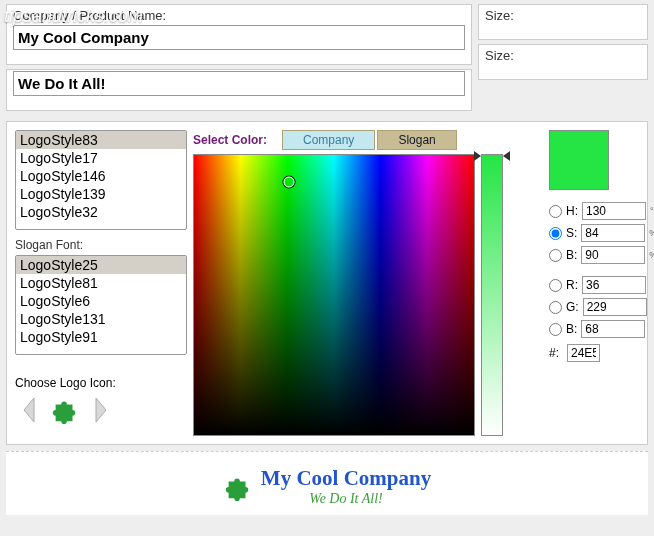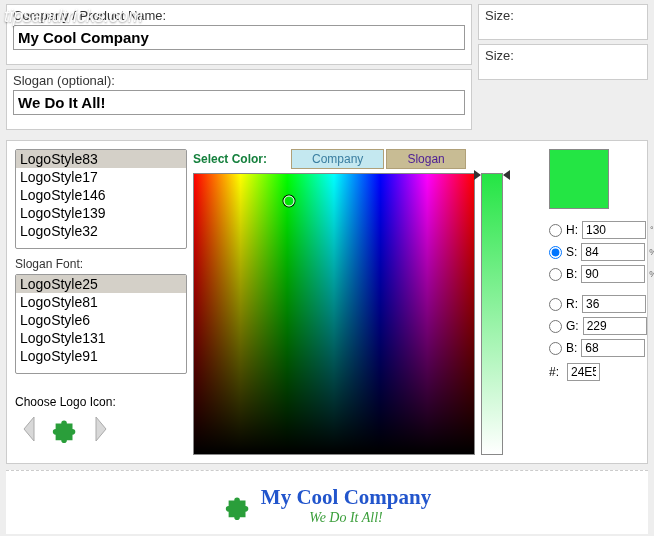--- a/index.html
+++ b/index.html
@@ -19,24 +19,24 @@
 .font-list option { padding: 1px 4px; }
 .font-list option.sel { background: #d4d0c8; }
 .slogan-font-label { margin-top: 8px; }
 .choose-icon-label { margin-top: 21px; font-size: 12px; }
 .icon-row { display: flex; align-items: center; gap: 4px; margin-top: 4px; }
 .arrow-btn { width: 30px; height: 32px; display: flex; align-items: center; justify-content: center; cursor: pointer; }
 .arrow-btn svg { width: 20px; height: 28px; }
 .puzzle-icon { width: 32px; height: 32px; display: flex; align-items: center; justify-content: center; }
 .center-col { flex: 1; }
 .color-tabs { display: flex; align-items: center; gap: 2px; margin-bottom: 4px; }
-.select-color-label { color: #15803d; font-weight: bold; font-size: 12px; margin-right: 22px; }
+.select-color-label { color: #701a75; font-weight: bold; font-size: 12px; margin-right: 13px; }
 .tab { padding: 2px 20px; font-size: 12px; border: 1px solid #b0a078; cursor: pointer; }
 .tab-active { background: #c4e8f0; color: #3a7ea0; }
-.tab-inactive { background: #c8bc94; color: #4c1d95; }
+.tab-inactive { background: #c8bc94; color: #0f172a; }
 .picker-row { display: flex; gap: 6px; }
 .sv-picker { position: relative; width: 282px; height: 282px; border: 1px solid #888; cursor: crosshair; }
 .sv-hue { position: absolute; inset: 0; background: linear-gradient(90deg, #ff0000 0%, #ffff00 16.6%, #00ff00 33.3%, #00ffff 50%, #0000ff 66.6%, #ff00ff 83.3%, #ff0000 100%); }
 .sv-white { position: absolute; inset: 0; background: linear-gradient(90deg, rgba(255,255,255,0) 0%, rgba(255,255,255,0) 100%); }
 .sv-black { position: absolute; inset: 0; background: linear-gradient(180deg, rgba(0,0,0,0) 0%, #000 100%); }
 .sv-cursor { position: absolute; width: 11px; height: 11px; border: 1px solid #fff; border-radius: 50%; box-shadow: 0 0 0 1px #000; left: 95px; top: 27px; transform: translate(-50%,-50%); }
 .value-slider { width: 22px; height: 282px; border: 1px solid #888; background: linear-gradient(180deg, #24E544 0%, #fff 100%); position: relative; cursor: pointer; }
 .slider-tri { position: absolute; right: -8px; top: -4px; width: 0; height: 0; border-top: 5px solid transparent; border-bottom: 5px solid transparent; border-right: 7px solid #333; }
 .slider-tri-l { position: absolute; left: -8px; top: -4px; width: 0; height: 0; border-top: 5px solid transparent; border-bottom: 5px solid transparent; border-left: 7px solid #333; }
 .right-col { width: 90px; }
@@ -60,21 +60,20 @@
 
 <div class="watermark">tipsandtricks.com</div>
 
 <div class="top-row">
   <div class="top-col-left">
     <div class="field-group">
       <div class="field-label">Company / Product Name:</div>
       <input class="text-input" value="My Cool Company" style="">
     </div>
     <div class="field-group">
-      <div class="field-label">Slogan (optional):</div>
       <input class="text-input" value="We Do It All!" style="">
     </div>
   </div>
   <div class="top-col-right">
     <div class="field-group">
       <div class="field-label">Size:</div>
     </div>
     <div class="field-group">
       <div class="field-label">Size:</div>
     </div>

